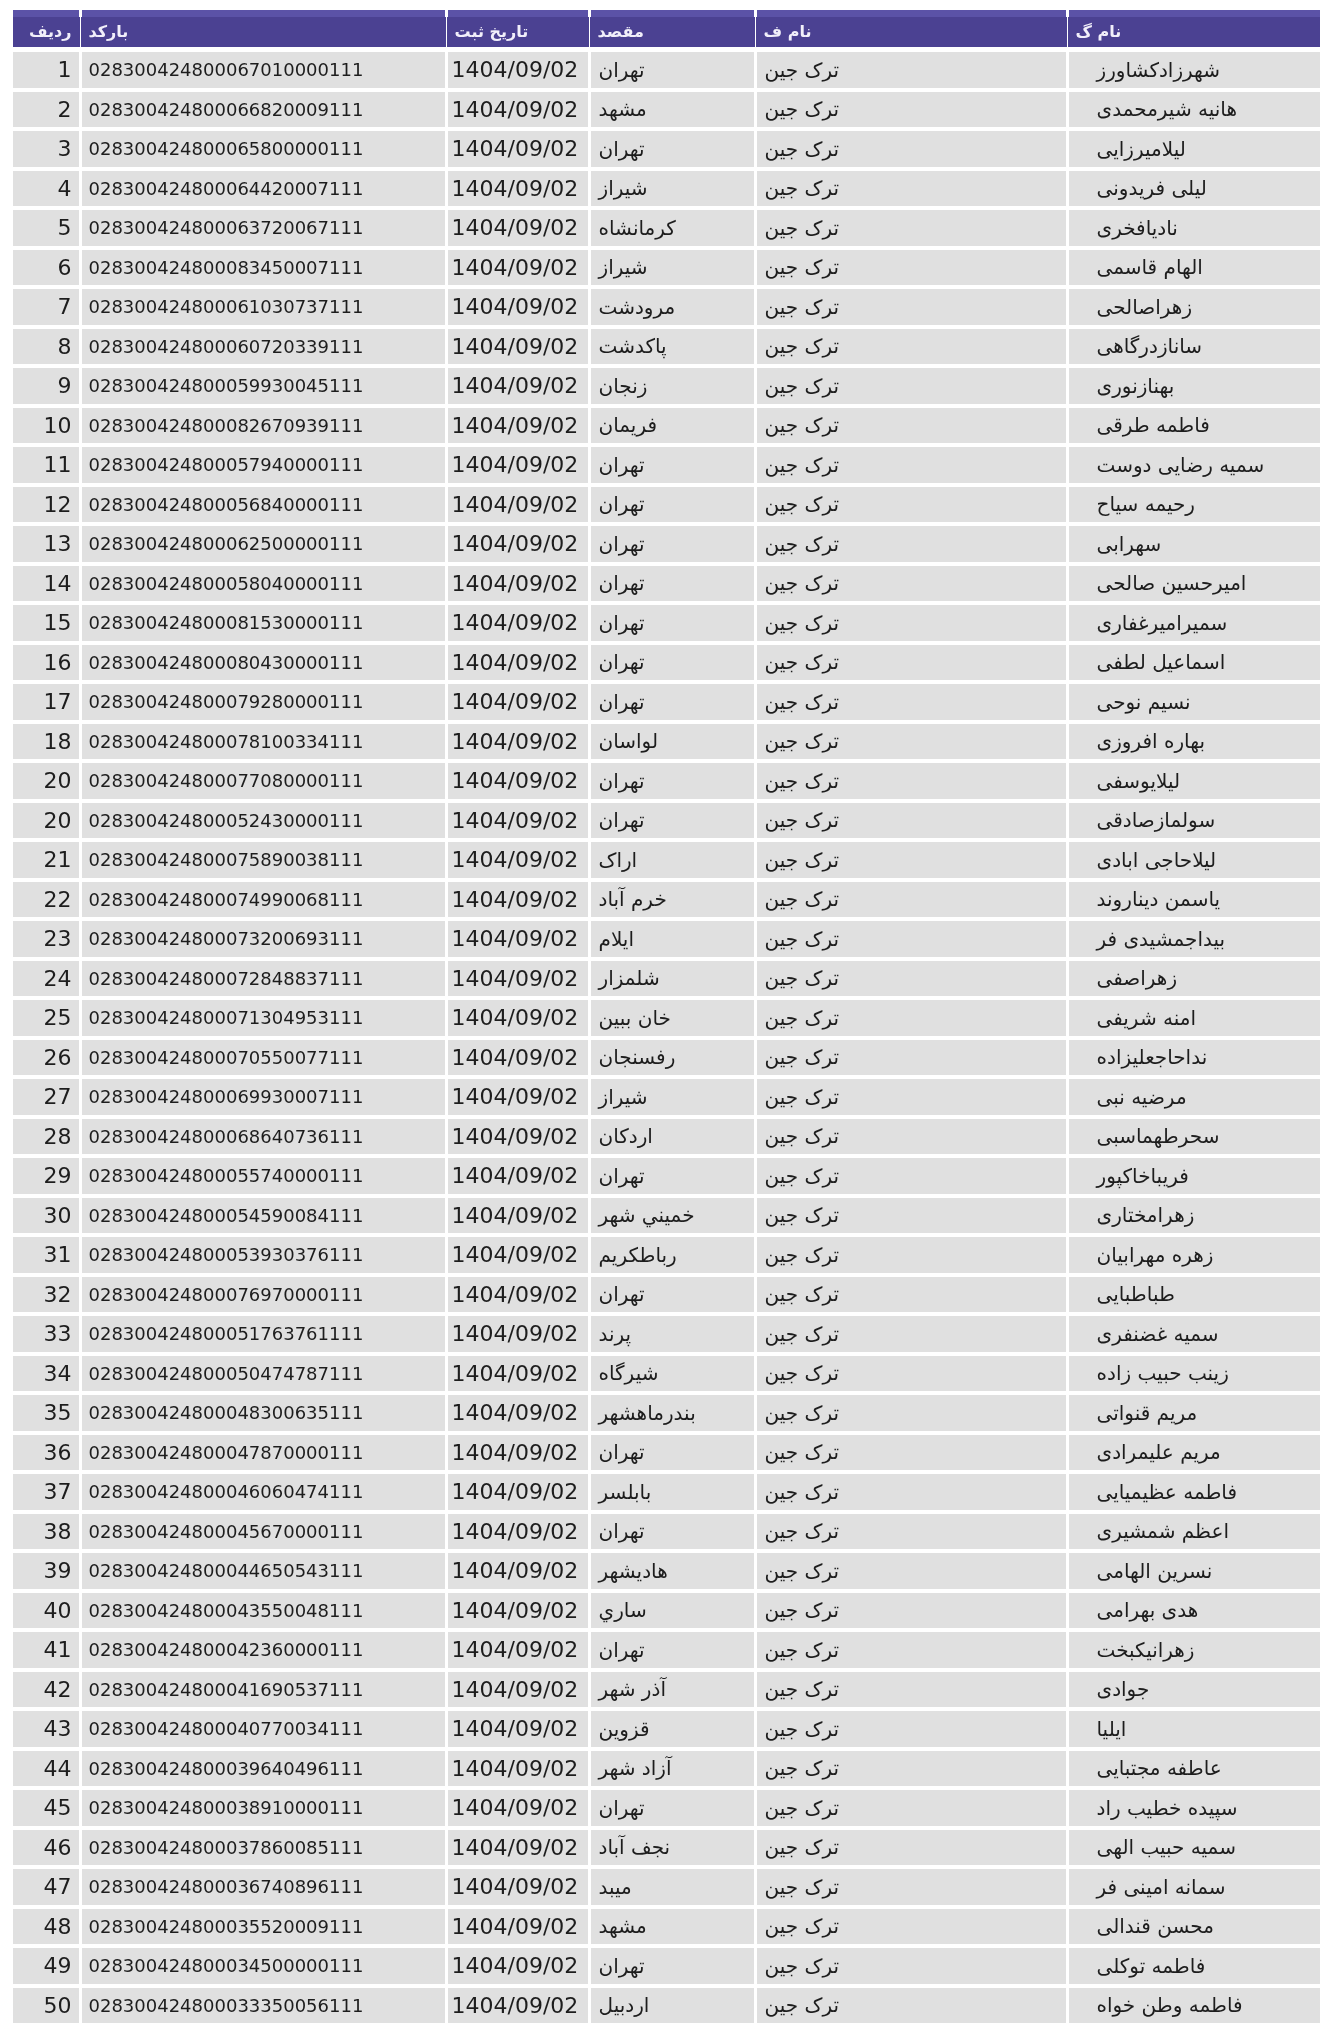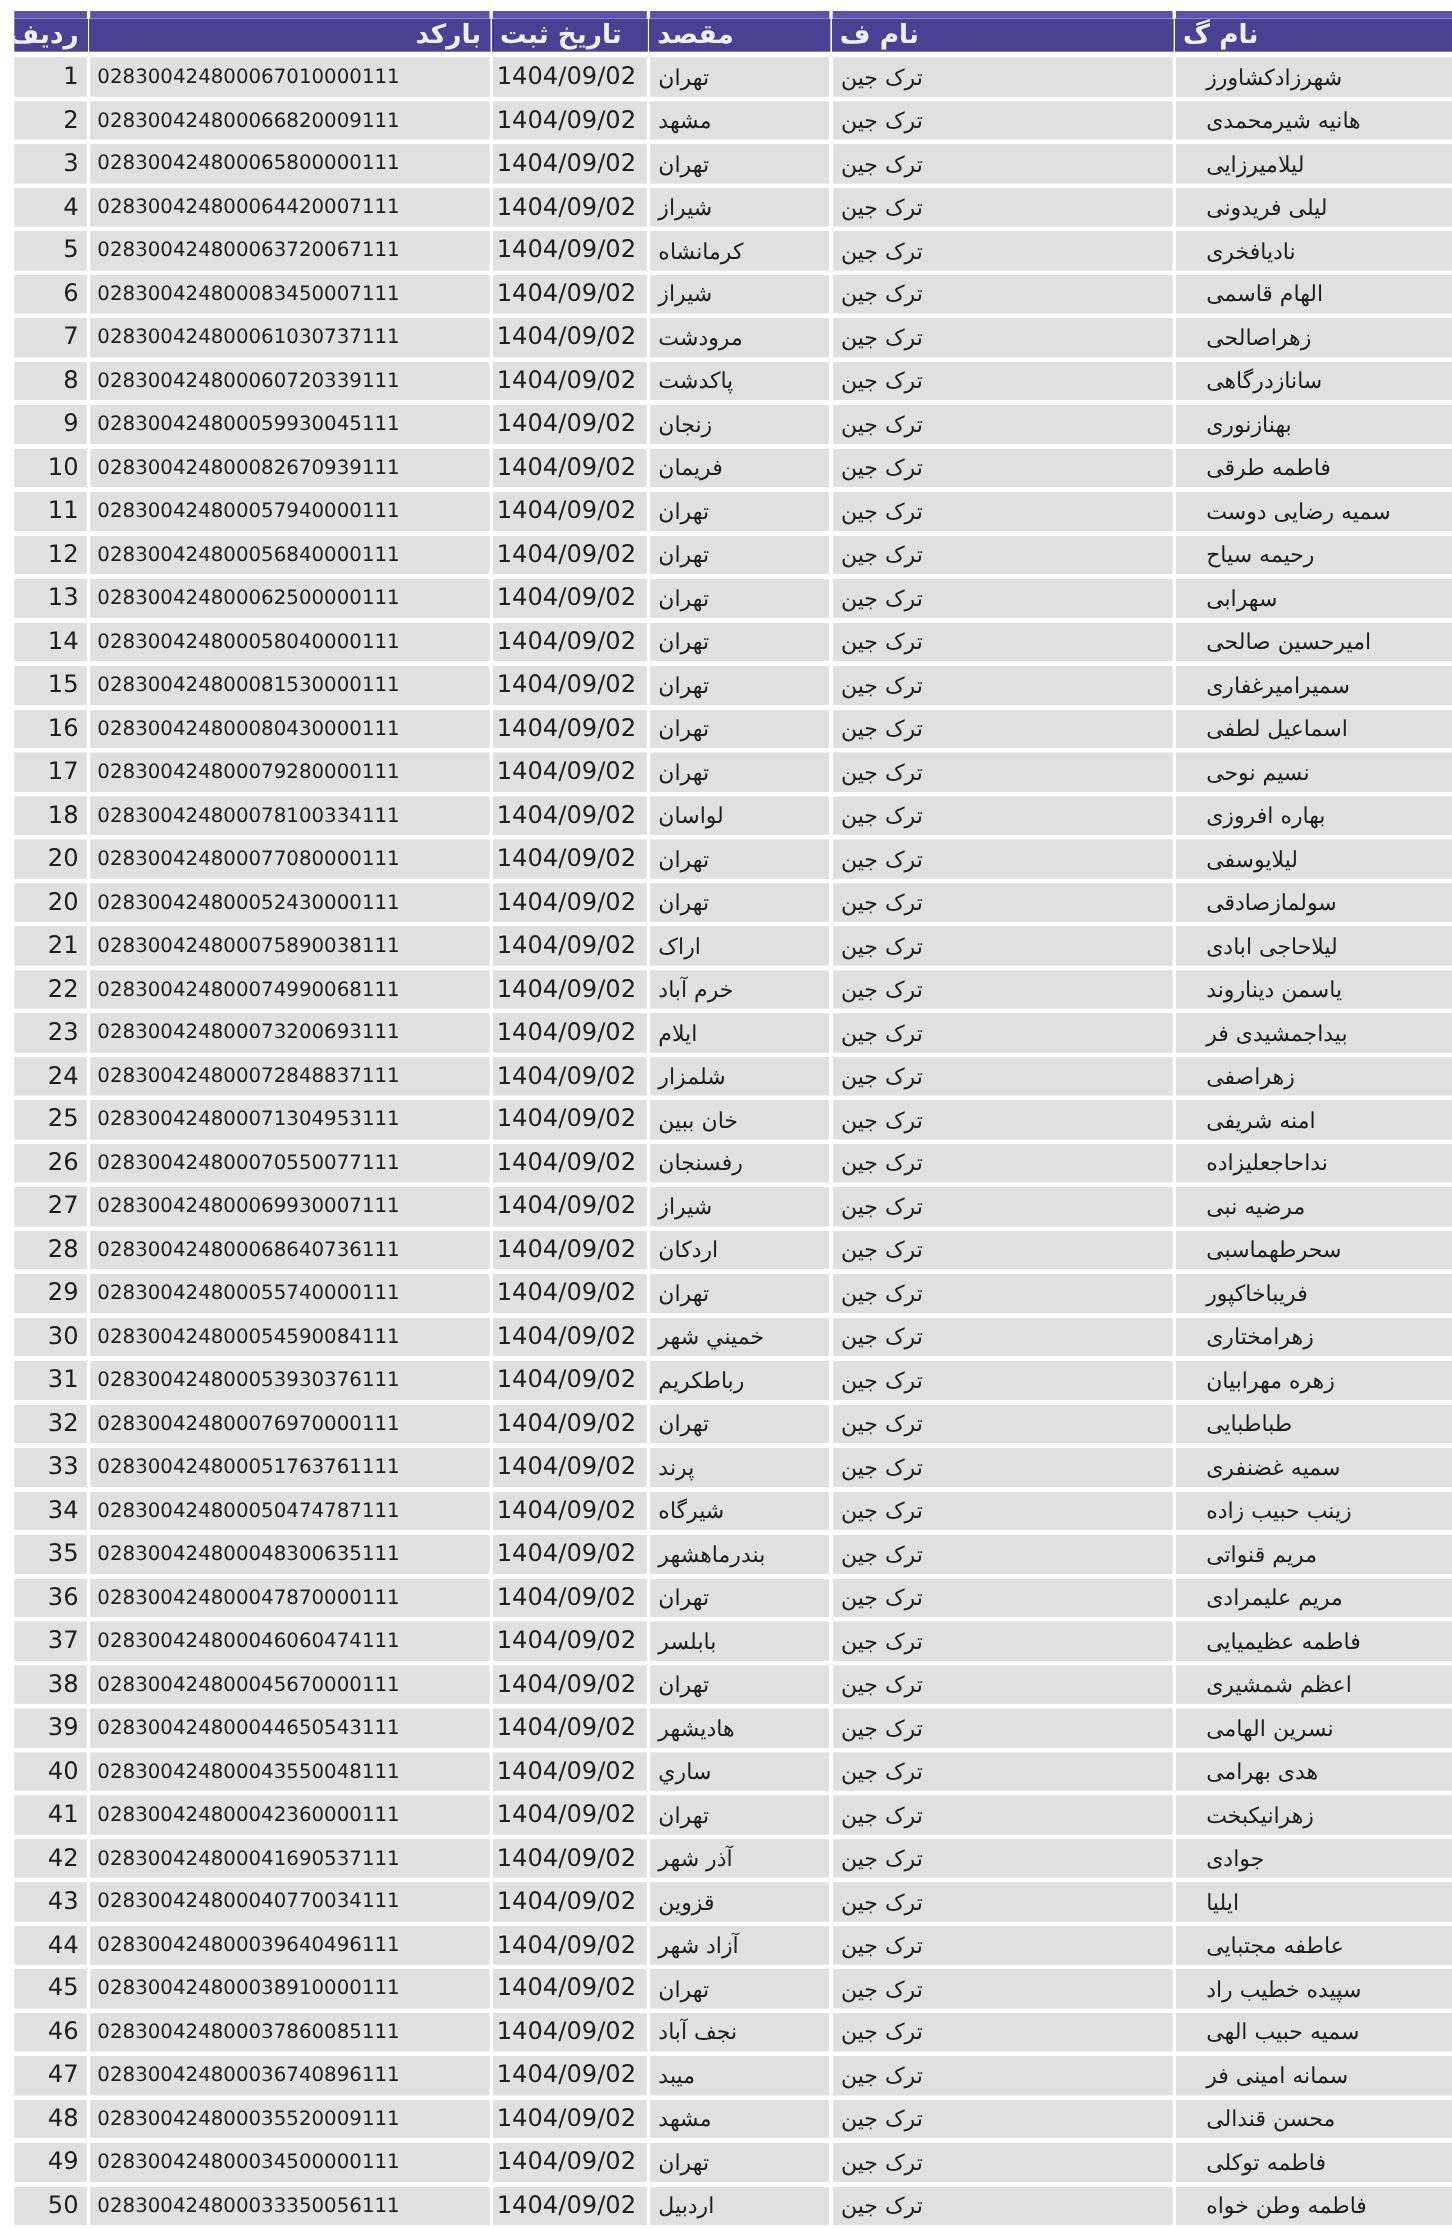--- a/index.html
+++ b/index.html
@@ -11,29 +11,29 @@
   col.c-dest{width:166px;}
   col.c-date{width:143px;}
   col.c-barcode{width:366px;}
   col.c-rownum{width:67px;}
 
   
   tr.strip td{height:7px;padding:0;background:#5b52a7;border-left:3px solid #ffffff;}
   tr.strip td:last-child{border-left:none;}
 
   
-  tr.head th{height:28px;background:#4b4192;color:#f1effa;font-size:24px;font-weight:bold;
+  tr.head th{height:28px;background:#4b4192;color:#f1effa;font-size:16px;font-weight:bold;
              padding:0 8px 2px 8px;border-bottom:5px solid #ffffff;border-left:1px solid rgba(255,255,255,0.25);
              white-space:nowrap;overflow:hidden;vertical-align:middle;}
   tr.head th:last-child{border-left:none;}
   th.h-receiver{text-align:left;padding-left:28px;}
   th.h-sender{text-align:left;padding-left:8px;margin-left:34px;}
   th.h-dest{text-align:left;padding-left:8px;}
   th.h-date{text-align:left;padding-left:8px;direction:ltr;}
-  th.h-barcode{text-align:right;padding-left:7px;}
+  th.h-barcode{text-align:left;padding-left:7px;}
   th.h-rownum{text-align:right;padding-right:6px;}
 
   
   tbody td{height:35.5px;background:#e0e0e0;color:#1d1d1d;font-size:20px;
            padding:0 8px;border-bottom:4px solid #ffffff;border-left:3px solid #ffffff;
            white-space:nowrap;overflow:hidden;vertical-align:middle;}
   tbody td:last-child{border-left:none;}
   td.d-receiver{text-align:left;padding-left:28px;}
   td.d-sender{text-align:left;padding-left:8px;}
   td.d-dest{text-align:left;padding-left:8px;}

